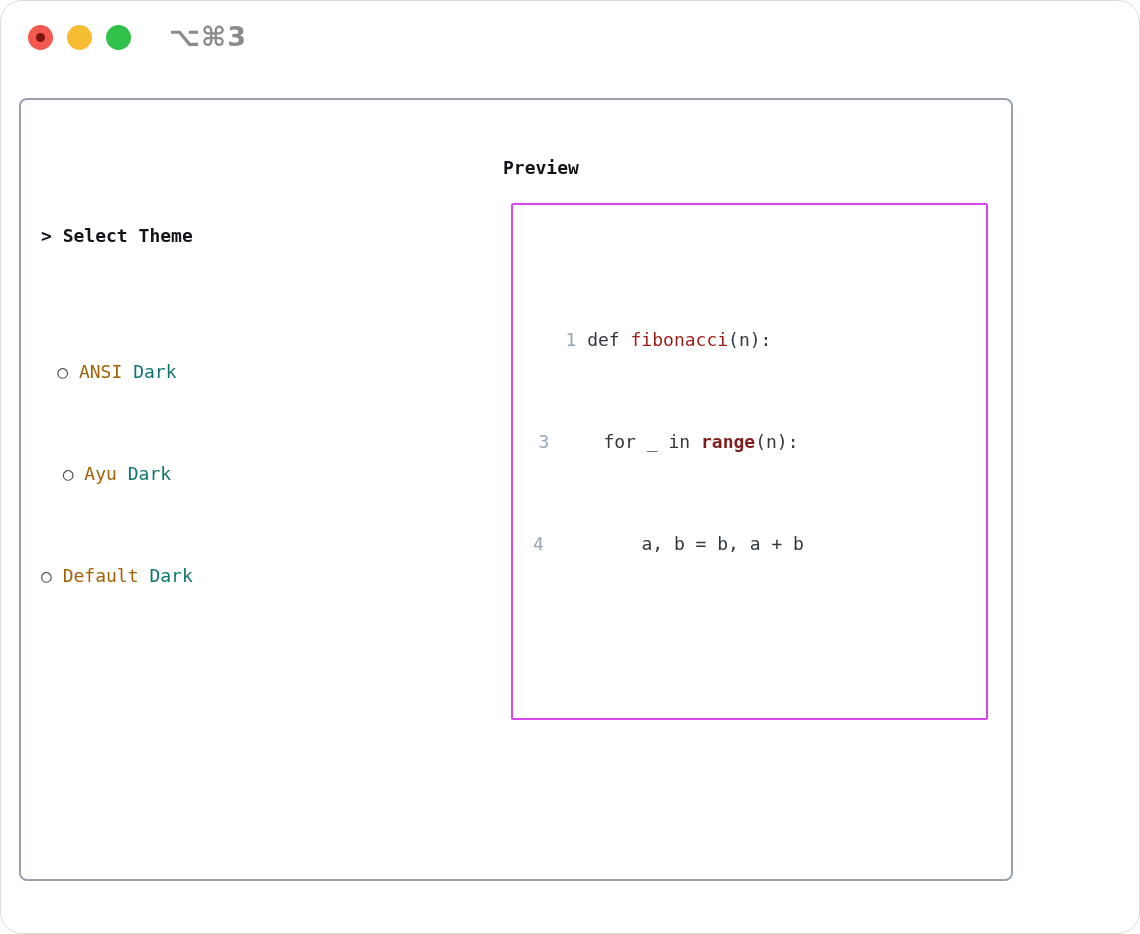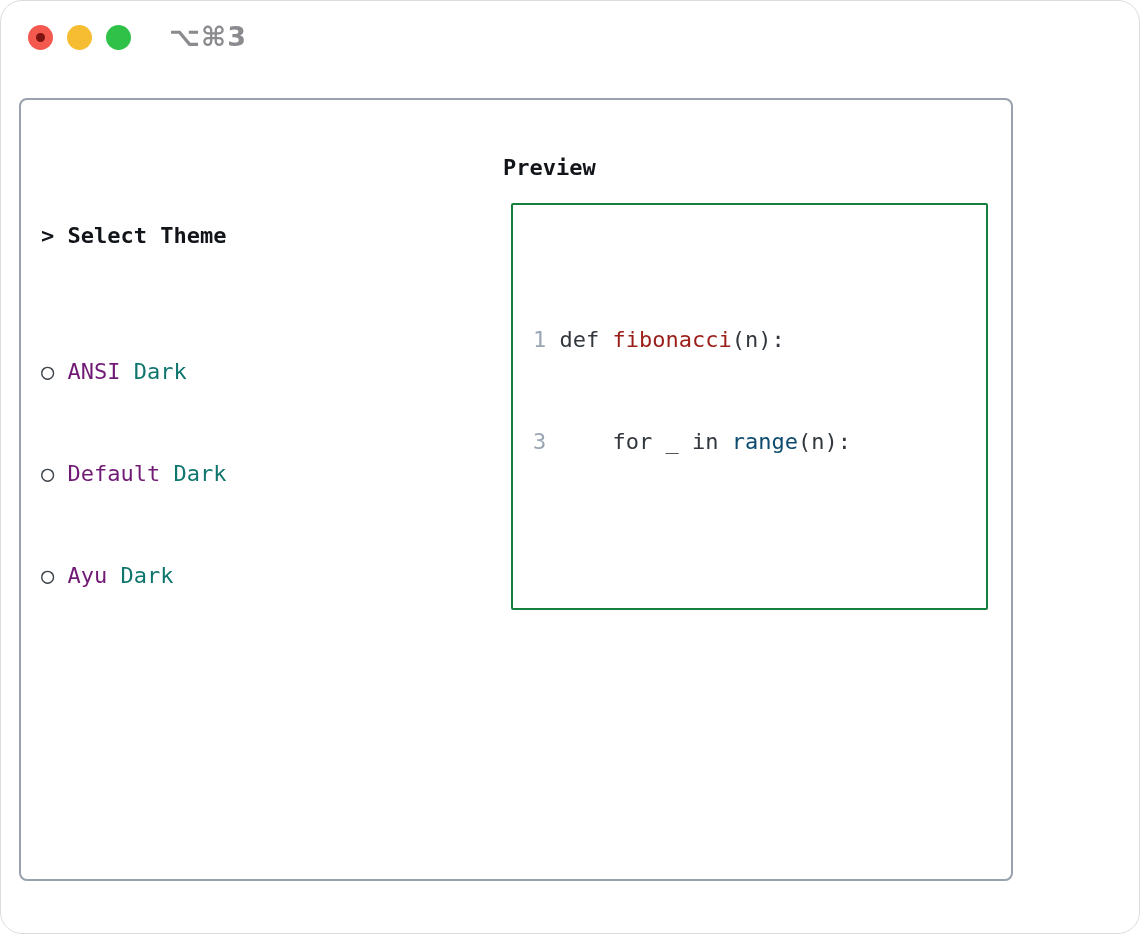--- a/index.html
+++ b/index.html
@@ -27,45 +27,45 @@
     font-family:"DejaVu Sans", sans-serif; font-size:27px; font-weight:700;
     letter-spacing:1px;
   }
 
   
   .panel {
     position:absolute; left:18px; top:97px; width:994px; height:783px;
     border:2px solid #99a1ad; border-radius:8px; background:#ffffff;
   }
 
-  .grid { font-size:22px; line-height:34px; white-space:pre; }
-  .row  { height:34px; }
+  .grid { font-size:18px; line-height:34px; white-space:pre; }
+  .row  { height:34px;text-align:center; }
 
   
   .left-col { position:absolute; left:20px; top:51px; }
   .heading  { font-weight:bold; color:#111418; }
   .prompt   { font-weight:bold; color:#111418; }
   .marker   { color:#3c434b; }
-  .name     { color:#701a75; }
+  .name     { color:#a16207; }
   .variant  { color:#0f766e; }
 
   
   .preview-heading { position:absolute; left:482px; top:51px; font-weight:bold; color:#111418; }
   .preview-box {
-    position:absolute; left:490px; top:103px; width:477px; height:407px;
-    border:2px solid #15803d; border-radius:2px; background:#ffffff;
+    position:absolute; left:490px; top:103px; width:477px; height:517px;
+    border:2px solid #d946ef; border-radius:2px; background:#ffffff;
   }
   .code { position:absolute; left:20px; top:50px; }
 
   .tok-ln  { color:#9aa5b4; }
   .tok-pl  { color:#32383e; }
   .tok-kw  { color:#32383e; }
   .tok-fn  { color:#9b1d18; }
   .tok-nm  { color:#077e7e; }
-  .tok-bi  { color:#0c4a6e; }
+  .tok-bi  { color:#7f1d1d;font-weight:bold; }
 </style>
 </head>
 <body>
 
 <div class="window">
 
   <div class="titlebar">
     <div class="lights">
       <div class="light light-close">
         <div class="dot"></div>
@@ -75,22 +75,22 @@
     </div>
     <div class="shortcut">⌥⌘3</div>
   </div>
 
   <div class="panel">
 
     <div class="left-col grid">
       <div class="row heading"><span class="prompt">&gt; </span><span>Select Theme</span></div>
 
       <div class="row"><span class="marker">○ </span><span class="name">ANSI</span><span class="variant"> Dark</span></div>
+      <div class="row"><span class="marker">○ </span><span class="name">Ayu</span><span class="variant"> Dark</span></div>
       <div class="row"><span class="marker">○ </span><span class="name">Default</span><span class="variant"> Dark</span></div>
-      <div class="row"><span class="marker">○ </span><span class="name">Ayu</span><span class="variant"> Dark</span></div>
       
       
       
       
       
       
 
       
       
       
@@ -100,20 +100,21 @@
       
       
     </div>
 
     <div class="preview-heading grid">Preview</div>
 
     <div class="preview-box">
       <div class="code grid">
         <div class="row"><span class="tok-ln">1 </span><span class="tok-kw">def </span><span class="tok-fn">fibonacci</span><span class="tok-pl">(n):</span></div>
         <div class="row"><span class="tok-ln">3 </span><span class="tok-pl">    </span><span class="tok-kw">for</span><span class="tok-pl"> _ </span><span class="tok-kw">in</span><span class="tok-pl"> </span><span class="tok-bi">range</span><span class="tok-pl">(n):</span></div>
+        <div class="row"><span class="tok-ln">4 </span><span class="tok-pl">        a, b = b, a + b</span></div>
         <div class="row"><span class="tok-pl"> </span></div>
         
         
         
       </div>
     </div>
 
   </div>
 </div>
 

